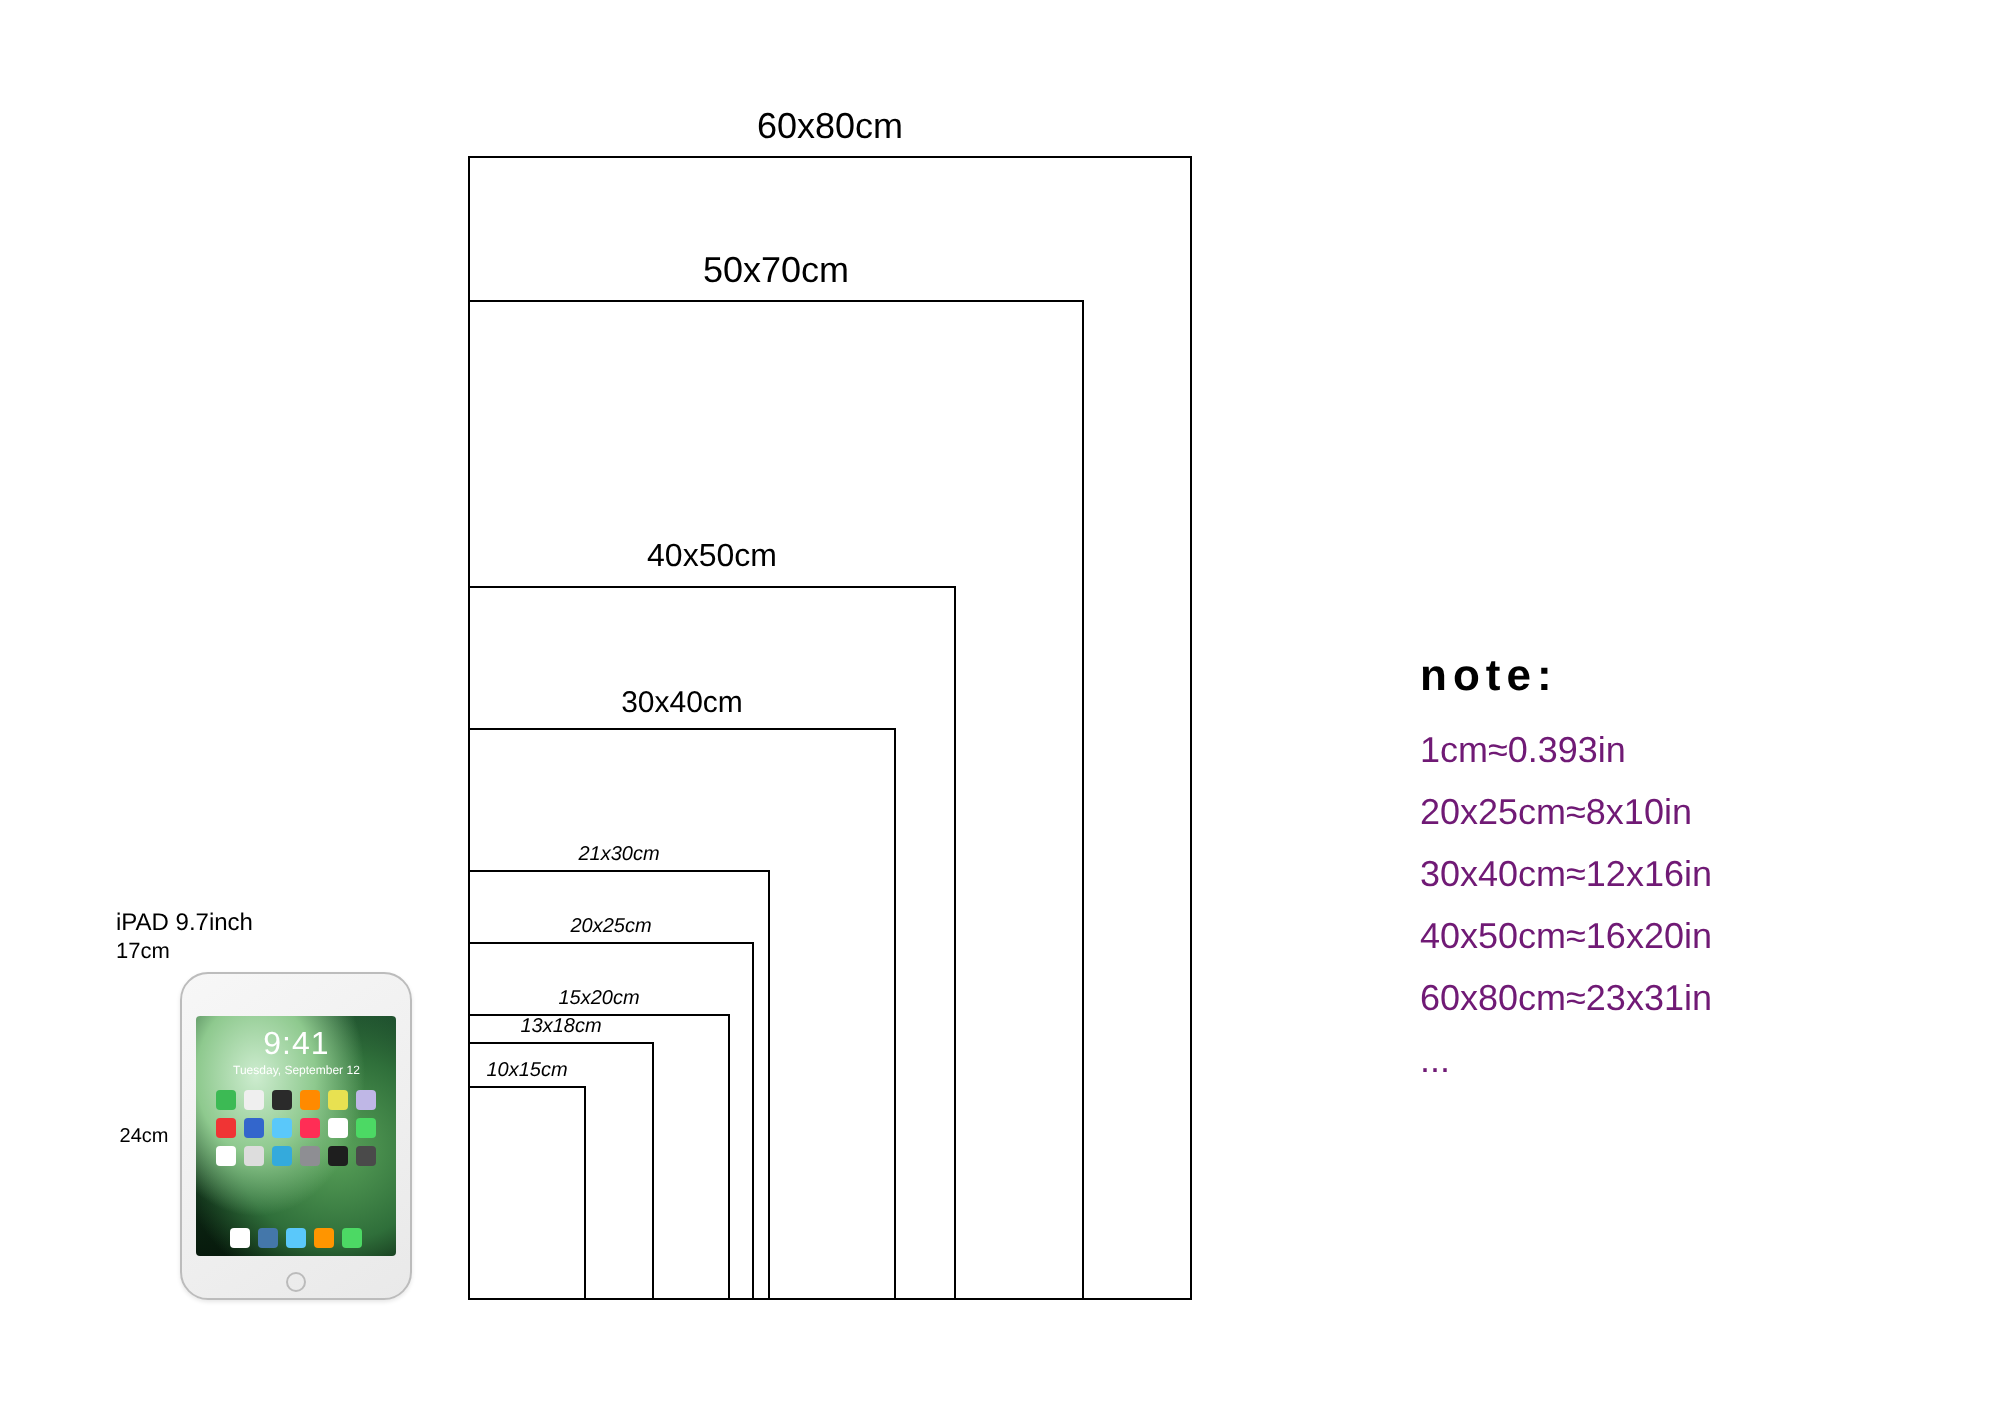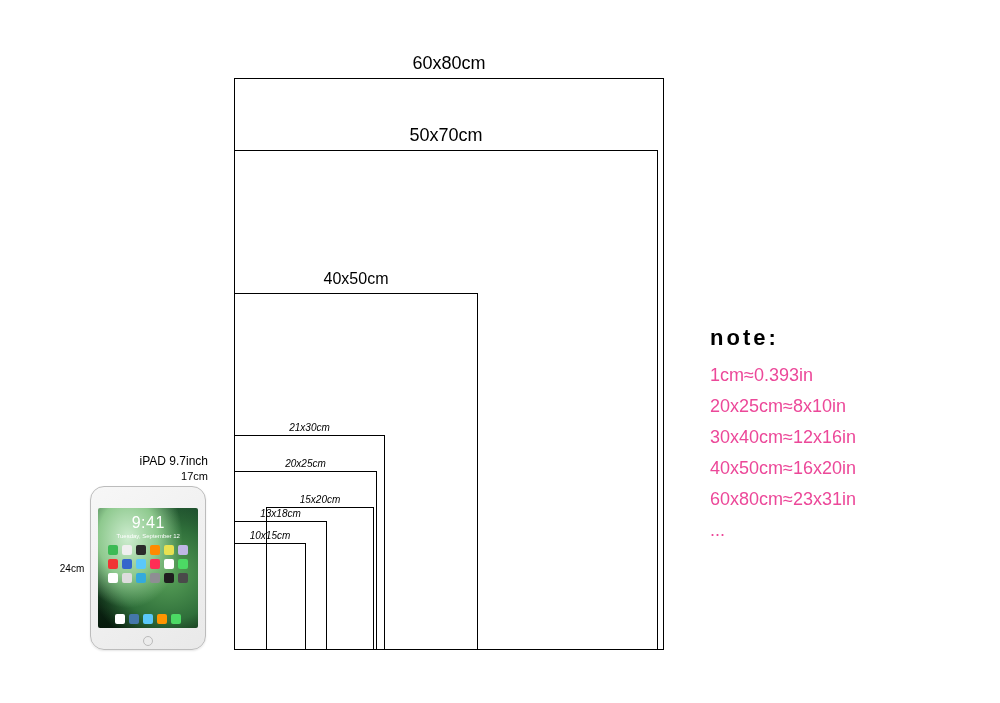--- a/index.html
+++ b/index.html
@@ -34,43 +34,43 @@
     width: 100%;
     top: -20px;
     text-align: center;
     font-size: 13px;
     color: #000;
     white-space: nowrap;
   }
   .frame.small .frame-label { font-size: 10px; top: -14px; font-style: italic; }
 
   
-  .f-60x80 { width: 430px; height: 572px; }
-  .f-50x70 { width: 424px; height: 500px; }
+  .f-60x80 { width: 362px; height: 572px; }
+  .f-50x70 { width: 308px; height: 500px; }
   .f-40x50 { width: 244px; height: 357px; }
   .f-30x40 { width: 214px; height: 286px; }
   .f-21x30 { width: 151px; height: 215px; }
   .f-20x25 { width: 143px; height: 179px; }
-  .f-15x20 { width: 108px; height: 143px; margin-left: 32px; }
+  .f-15x20 { width: 131px; height: 143px; }
   .f-13x18 { width: 93px;  height: 129px; }
-  .f-10x15 { width: 72px;  height: 107px; margin-top: 36px; }
+  .f-10x15 { width: 59px;  height: 107px; margin-top: 36px; }
 
   
   .f-60x80 .frame-label,
   .f-50x70 .frame-label { font-size: 18px; top: -26px; }
   .f-40x50 .frame-label { font-size: 16px; top: -24px; }
   .f-30x40 .frame-label { font-size: 15px; top: -22px; }
 
   
   .ipad-ref {
     position: absolute;
     left: 58px;
     bottom: 53px;
     width: 150px;
-    text-align: right;
+    text-align: left;
   }
   .ipad-title { font-size: 12px; margin-bottom: 2px; }
   .ipad-width { font-size: 11px; margin-bottom: 4px; }
   .ipad-row { display: flex; align-items: center; justify-content: center; }
   .ipad-height {
     font-size: 10px;
     margin-right: 6px;
     white-space: nowrap;
   }
   .ipad-body {
@@ -170,37 +170,40 @@
   }
   .note-title {
     color: #000000;
     font-weight: 800;
     font-size: 22px;
     letter-spacing: 3px;
     margin-bottom: 14px;
   }
   .note-line {
     font-size: 18px;
-    color: #ec4899;
+    color: #701a75;
     margin: 10px 0;
     white-space: nowrap;
   }
 </style>
 </head>
 <body>
 
 <div class="frames">
   <div class="frame f-60x80">
     <div class="frame-label">60x80cm</div>
   </div>
   <div class="frame f-50x70">
     <div class="frame-label">50x70cm</div>
   </div>
   <div class="frame f-40x50">
     <div class="frame-label">40x50cm</div>
+  </div>
+  <div class="frame f-30x40">
+    <div class="frame-label">30x40cm</div>
   </div>
   <div class="frame small f-21x30">
     <div class="frame-label">21x30cm</div>
   </div>
   <div class="frame small f-20x25">
     <div class="frame-label">20x25cm</div>
   </div>
   <div class="frame small f-15x20">
     <div class="frame-label">15x20cm</div>
   </div>

